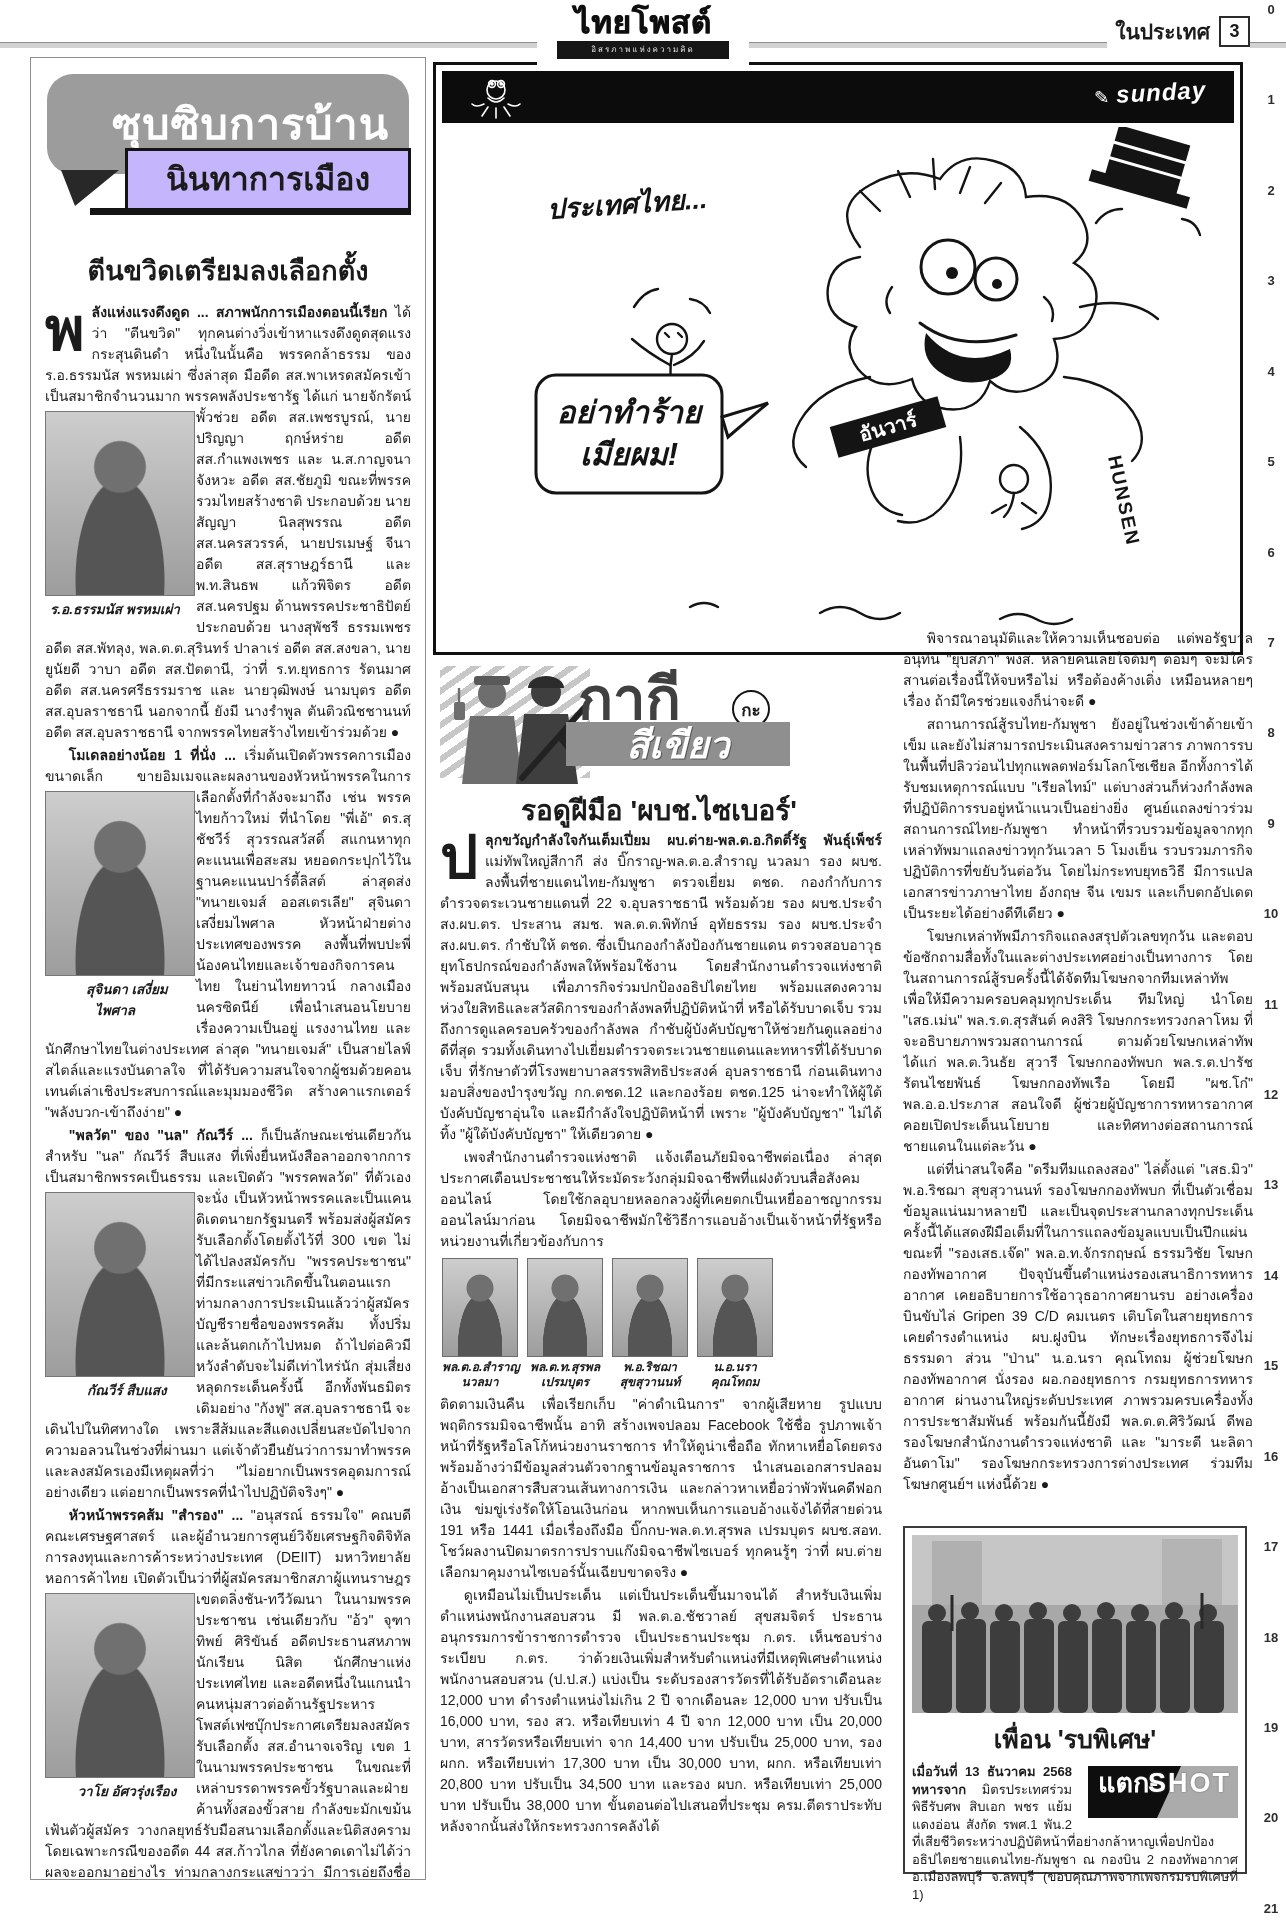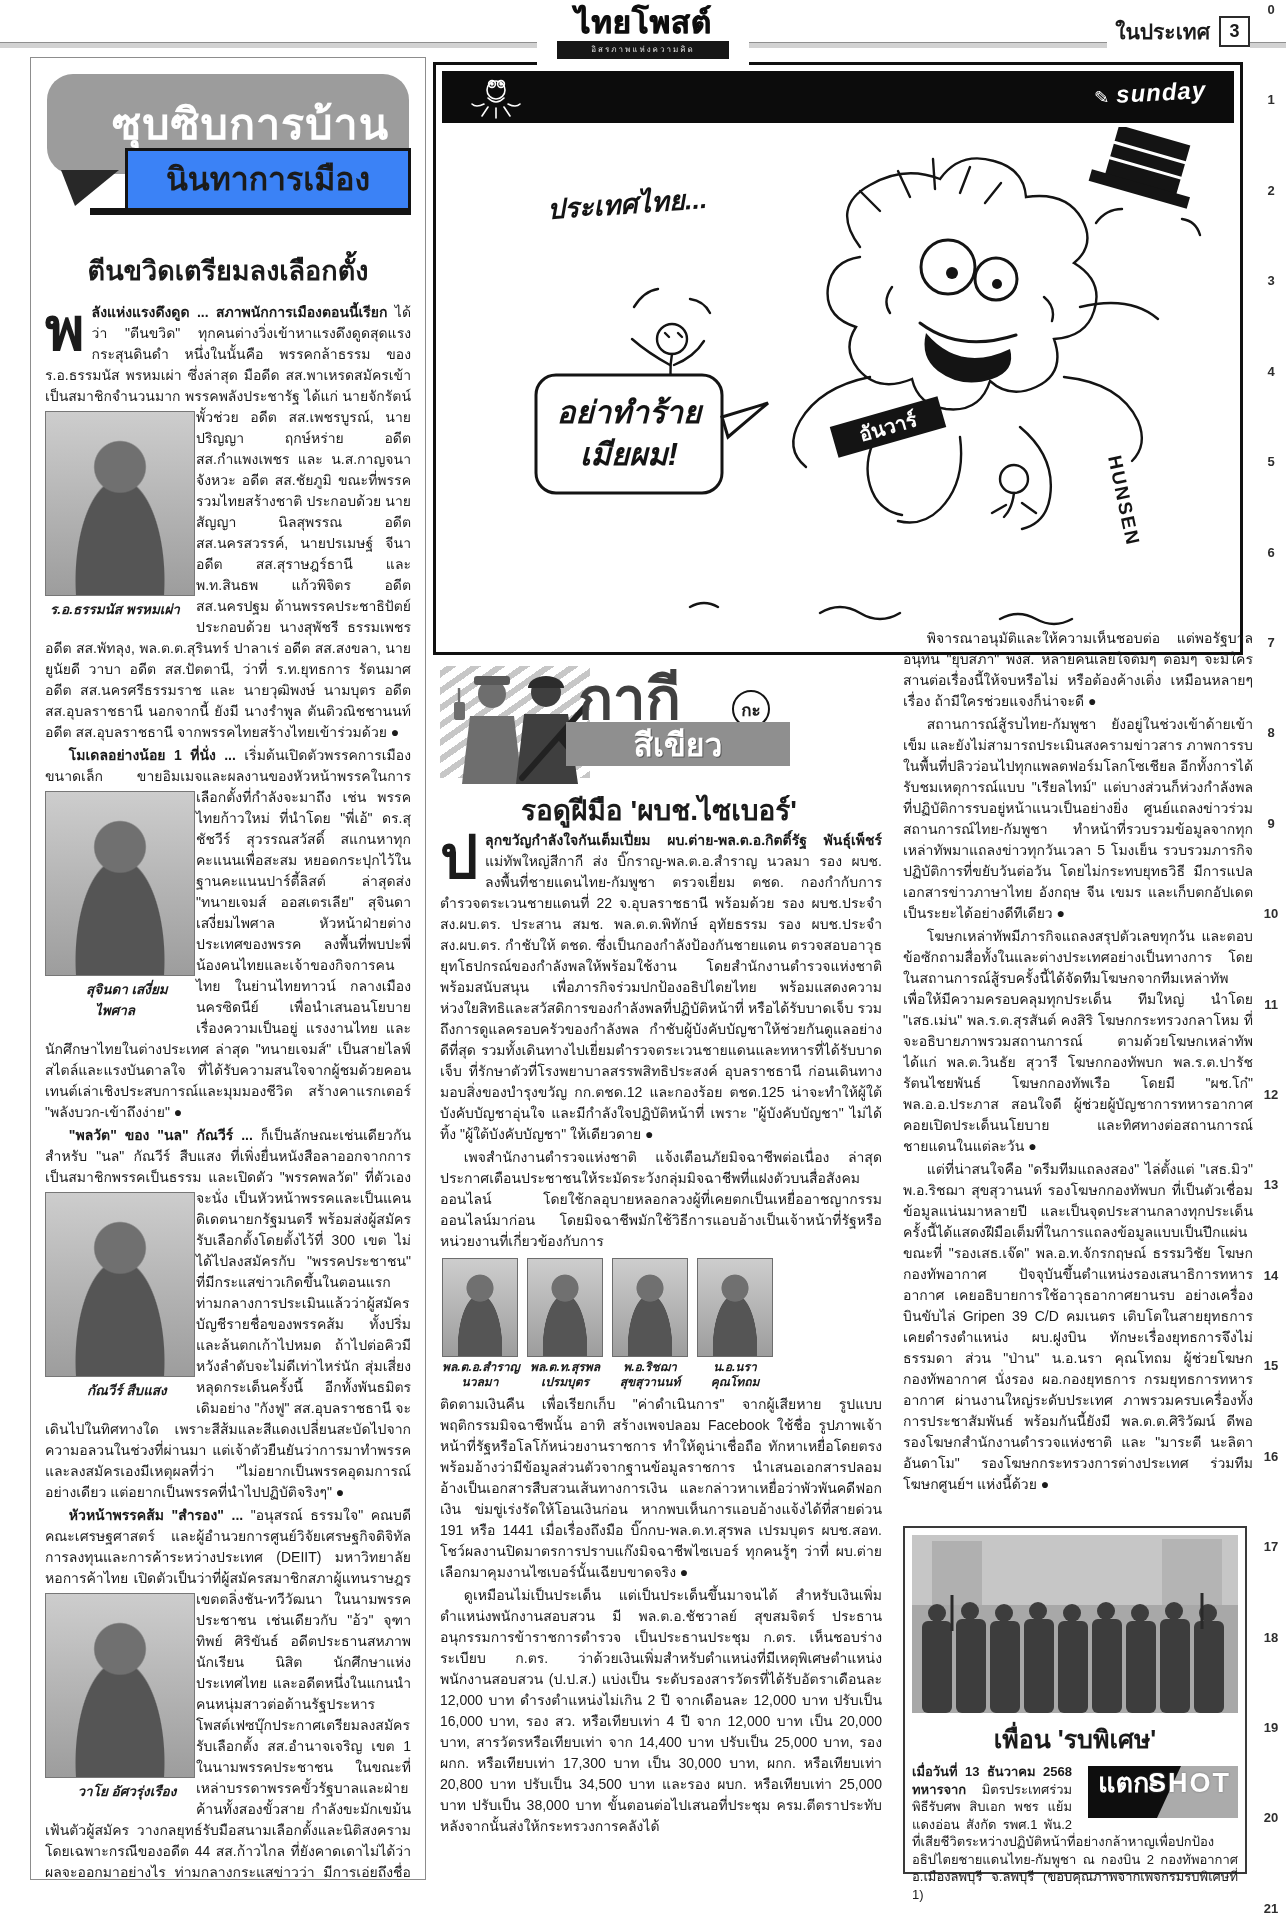--- a/index.html
+++ b/index.html
@@ -21,21 +21,21 @@
   #ruler{position:absolute;top:2px;bottom:4px;right:3px;width:24px;display:flex;flex-direction:column;
      justify-content:space-between;align-items:center;font-size:13px;font-weight:700;color:#2e2e2e;z-index:5;}
   
   #gossip{position:absolute;left:30px;top:57px;width:396px;height:1823px;border:1px solid #8d8d8d;
      padding:0 14px;box-sizing:border-box;overflow:hidden;}
   .bubble{position:relative;margin:16px 2px 0;background:#9c9c9c;border-radius:26px;height:100px;
      display:flex;align-items:center;justify-content:center;padding-left:45px;}
   .bubble .tail{position:absolute;left:14px;bottom:-32px;width:0;height:0;
      border-left:14px solid transparent;border-right:44px solid transparent;border-top:36px solid #282828;}
   .bubble-text{color:#fff;font-size:43px;font-weight:700;letter-spacing:1px;}
-  .ninta{position:relative;z-index:2;margin:-26px 0 0 80px;background:#3b82f6;border:3px solid #141414;
+  .ninta{position:relative;z-index:2;margin:-26px 0 0 80px;background:#c4b5fd;border:3px solid #141414;
      border-bottom:7px solid #141414;padding:2px 14px 4px;font-size:32px;font-weight:800;text-align:center;}
   .ninta::after{content:"";position:absolute;left:-38px;bottom:-7px;width:40px;height:7px;background:#141414;}
   #gossip h2{margin:34px 0 10px;font-size:27px;font-weight:800;text-align:center;letter-spacing:0;}
   #gossip .bp{margin:0 0 2px;font-size:14px;line-height:21px;text-align:justify;}
   #gossip .bp.ind{text-indent:1.7em;}
   .dropcap{float:left;font-size:60px;line-height:48px;font-weight:800;padding:4px 7px 0 0;}
   .figure{float:left;width:140px;margin:4px 11px 2px 0;display:inline-block;}
   .figure .ph{display:block;width:148px;height:183px;border:1px solid #777;}
   .figcap{display:block;text-align:center;font-size:13.5px;font-weight:700;font-style:italic;padding-top:3px;}
   .ph{background:
@@ -55,21 +55,21 @@
   #kaki-logo{position:absolute;left:440px;top:660px;width:350px;height:126px;}
   #kaki-logo .hatch{position:absolute;left:0;top:6px;width:150px;height:112px;
      background:repeating-linear-gradient(-35deg,#c7c7c7 0 6px,#fff 6px 14px);}
   #kaki-logo svg{position:absolute;left:4px;top:2px;}
   #kaki-logo .w1{position:absolute;left:138px;top:-8px;font-size:58px;font-weight:900;color:#404040;}
   #kaki-logo .w2{position:absolute;left:292px;top:30px;width:34px;height:34px;border-radius:50%;
      background:#fff;border:2px solid #141414;display:flex;align-items:center;justify-content:center;
      font-size:17px;font-weight:800;}
   #kaki-logo .w3bar{position:absolute;left:126px;top:62px;width:224px;height:44px;background:#8f8f8f;
      display:flex;align-items:center;justify-content:center;}
-  #kaki-logo .w3{color:#fff;font-size:32px;font-weight:800;text-shadow:1px 1px 0 #555;}
+  #kaki-logo .w3{color:#fff;font-size:37px;font-weight:800;text-shadow:1px 1px 0 #555;font-style:italic;}
   #kaki-head{position:absolute;left:436px;top:788px;width:446px;text-align:center;
      font-size:28px;font-weight:700;}
   #kaki-col1{position:absolute;left:440px;top:830px;width:442px;height:1083px;overflow:hidden;}
   #kaki-col2{position:absolute;left:903px;top:628px;width:350px;height:1250px;}
   .mp{margin:0 0 2px;font-size:14px;line-height:21px;text-align:justify;}
   .mp.ind{text-indent:1.7em;}
   .mp b{font-weight:800;}
   #col2-text{height:890px;overflow:hidden;}
   
   #mug-row{display:flex;gap:9px;margin:6px 0 4px;padding-left:2px;}

